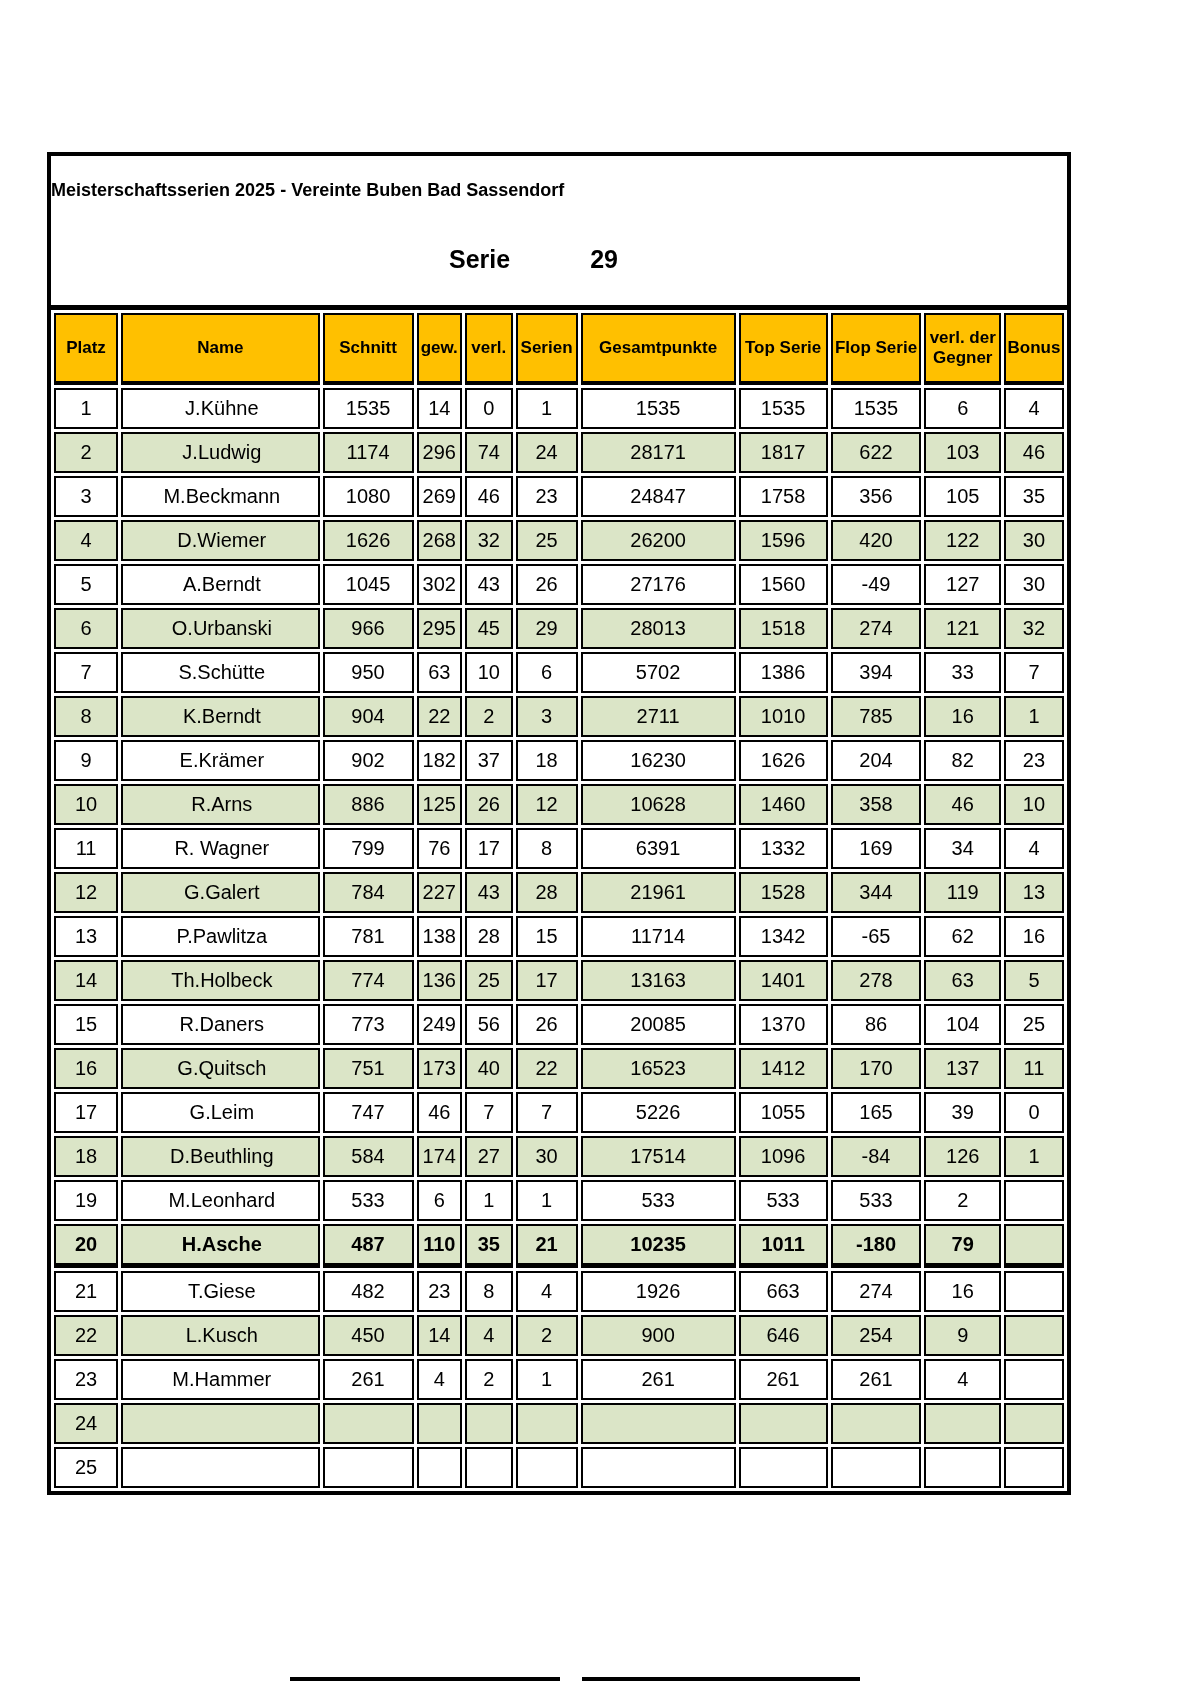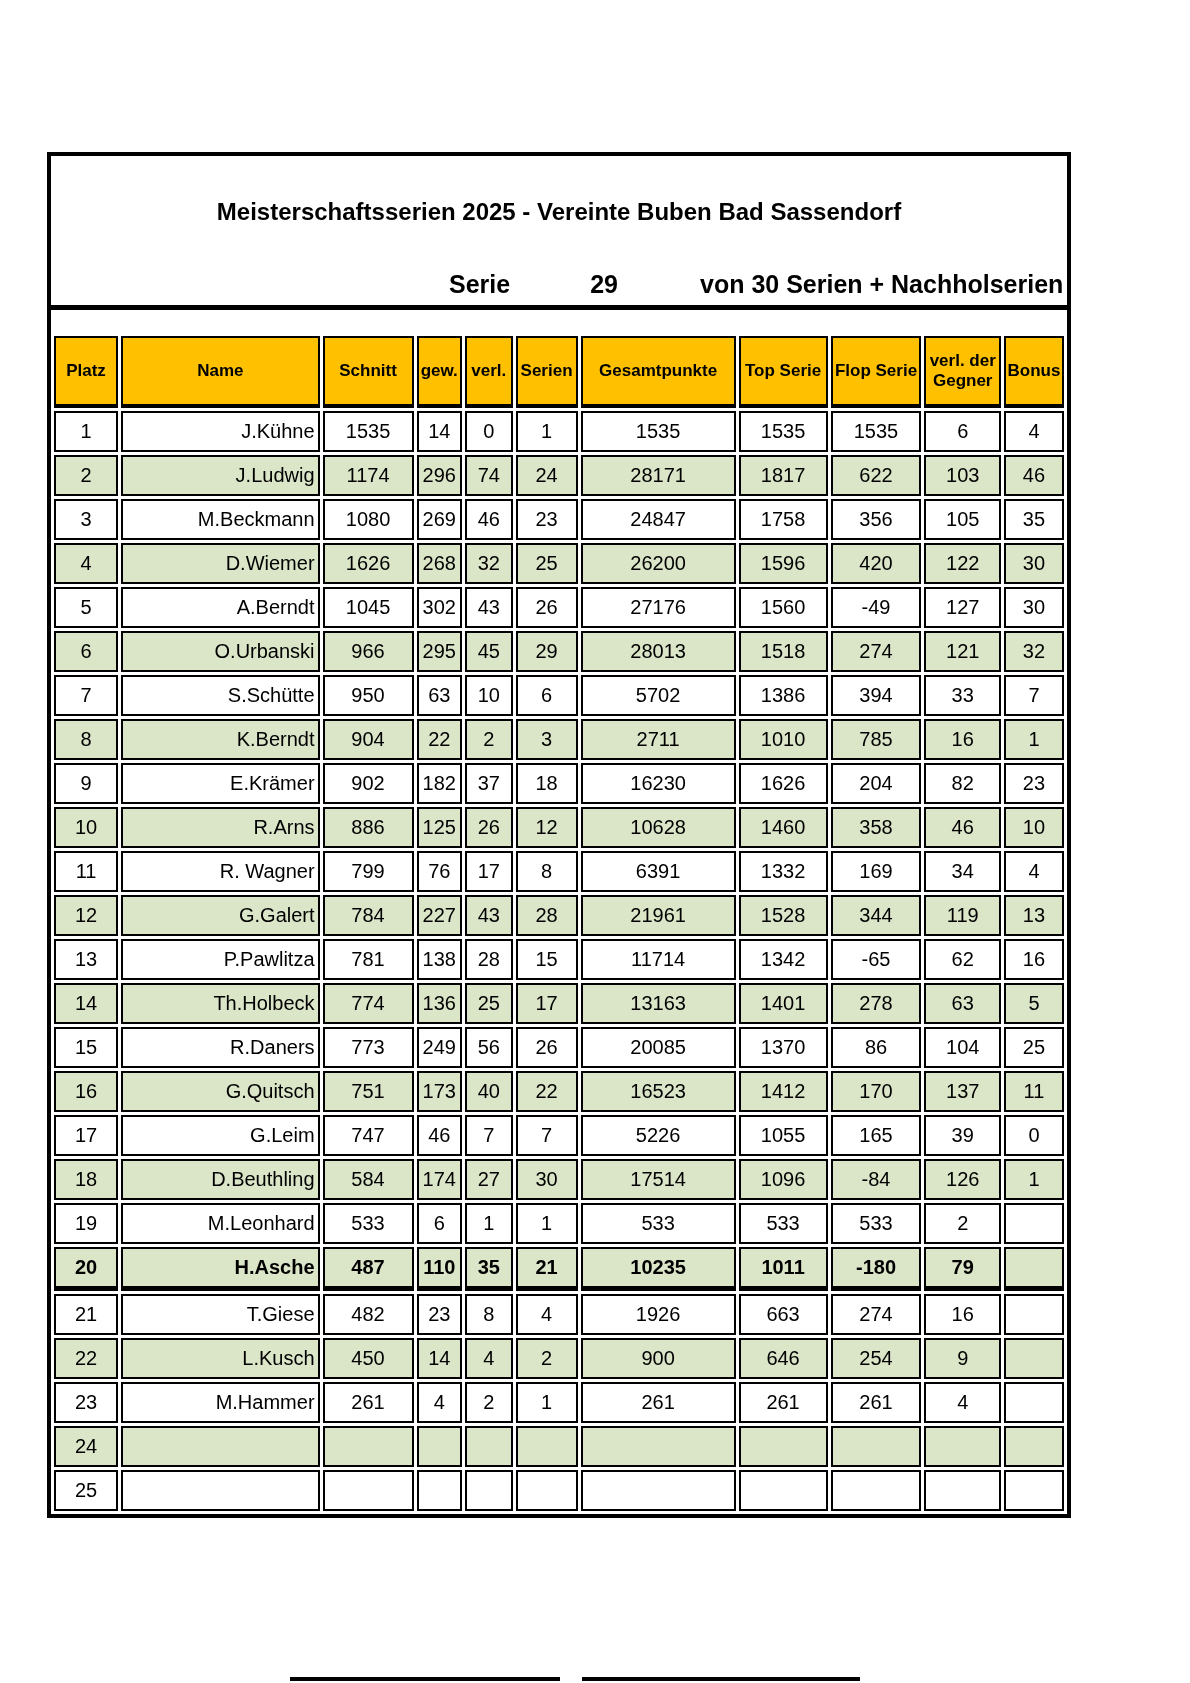--- a/index.html
+++ b/index.html
@@ -16,44 +16,42 @@
     border:4px solid #000;
     background:#ffffff;
     box-sizing:content-box;
   }
   .title-block{
     height:149px;
     border-bottom:5px solid #000;
     position:relative;
   }
   .main-title{
-    padding-top:42px;
-    text-align:center;
-    font-size:24px;
+    padding-top:24px;
+    font-size:18px;
     font-weight:bold;
     letter-spacing:0px;
   }
   .subtitle{
     margin-top:44px;
     margin-left:398px;
     font-size:25px;
     font-weight:bold;
     display:flex;
     align-items:center;
     gap:27px;
   }
   .subtitle .gap-s{display:inline-block;width:26px;}
   .subtitle .gap-m{display:inline-block;width:28px;}
 
   table.standings{
     border-collapse:separate;
     border-spacing:3px;
     width:100%;
     table-layout:fixed;
-    margin-top:23px;
   }
   table.standings th, table.standings td{
     border:2px solid #000;
     text-align:center;
     vertical-align:middle;
     overflow:hidden;
     white-space:nowrap;
   }
   table.standings th{
     background:var(--header-bg,#FFC000);
@@ -65,21 +63,21 @@
     white-space:normal;
     line-height:1.15;
   }
   table.standings td{
     height:37px;
     font-size:20px;
     background:#ffffff;
     padding:0 3px;
   }
   table.standings tr.alt td{background:var(--alt-bg,#DBE5C7);}
-  table.standings td.name-col{text-align:right;padding-left:6px;}
+  table.standings td.name-col{text-align:center;padding-left:6px;}
   table.standings tr.cutoff td{border-bottom:5px solid #000;font-weight:bold;}
 
   .page-break-artifact{
     position:absolute;
     background:#000;
     height:4px;
   }
 </style>
 </head>
 <body>
@@ -88,21 +86,20 @@
 
   <div class="frame">
 
     <div class="title-block">
       <div class="main-title">Meisterschaftsserien 2025 - Vereinte Buben Bad Sassendorf</div>
       <div class="subtitle">
         <span>Serie</span>
         <span class="gap-s"></span>
         <span>29</span>
         <span class="gap-m"></span>
-        <span>von 30 Serien + Nachholserien</span>
       </div>
     </div>
 
     <table class="standings">
       <colgroup>
         <col style="width:62px">
           <col style="width:192px">
           <col style="width:88px">
         <col style="width:44px">
           <col style="width:46px">

